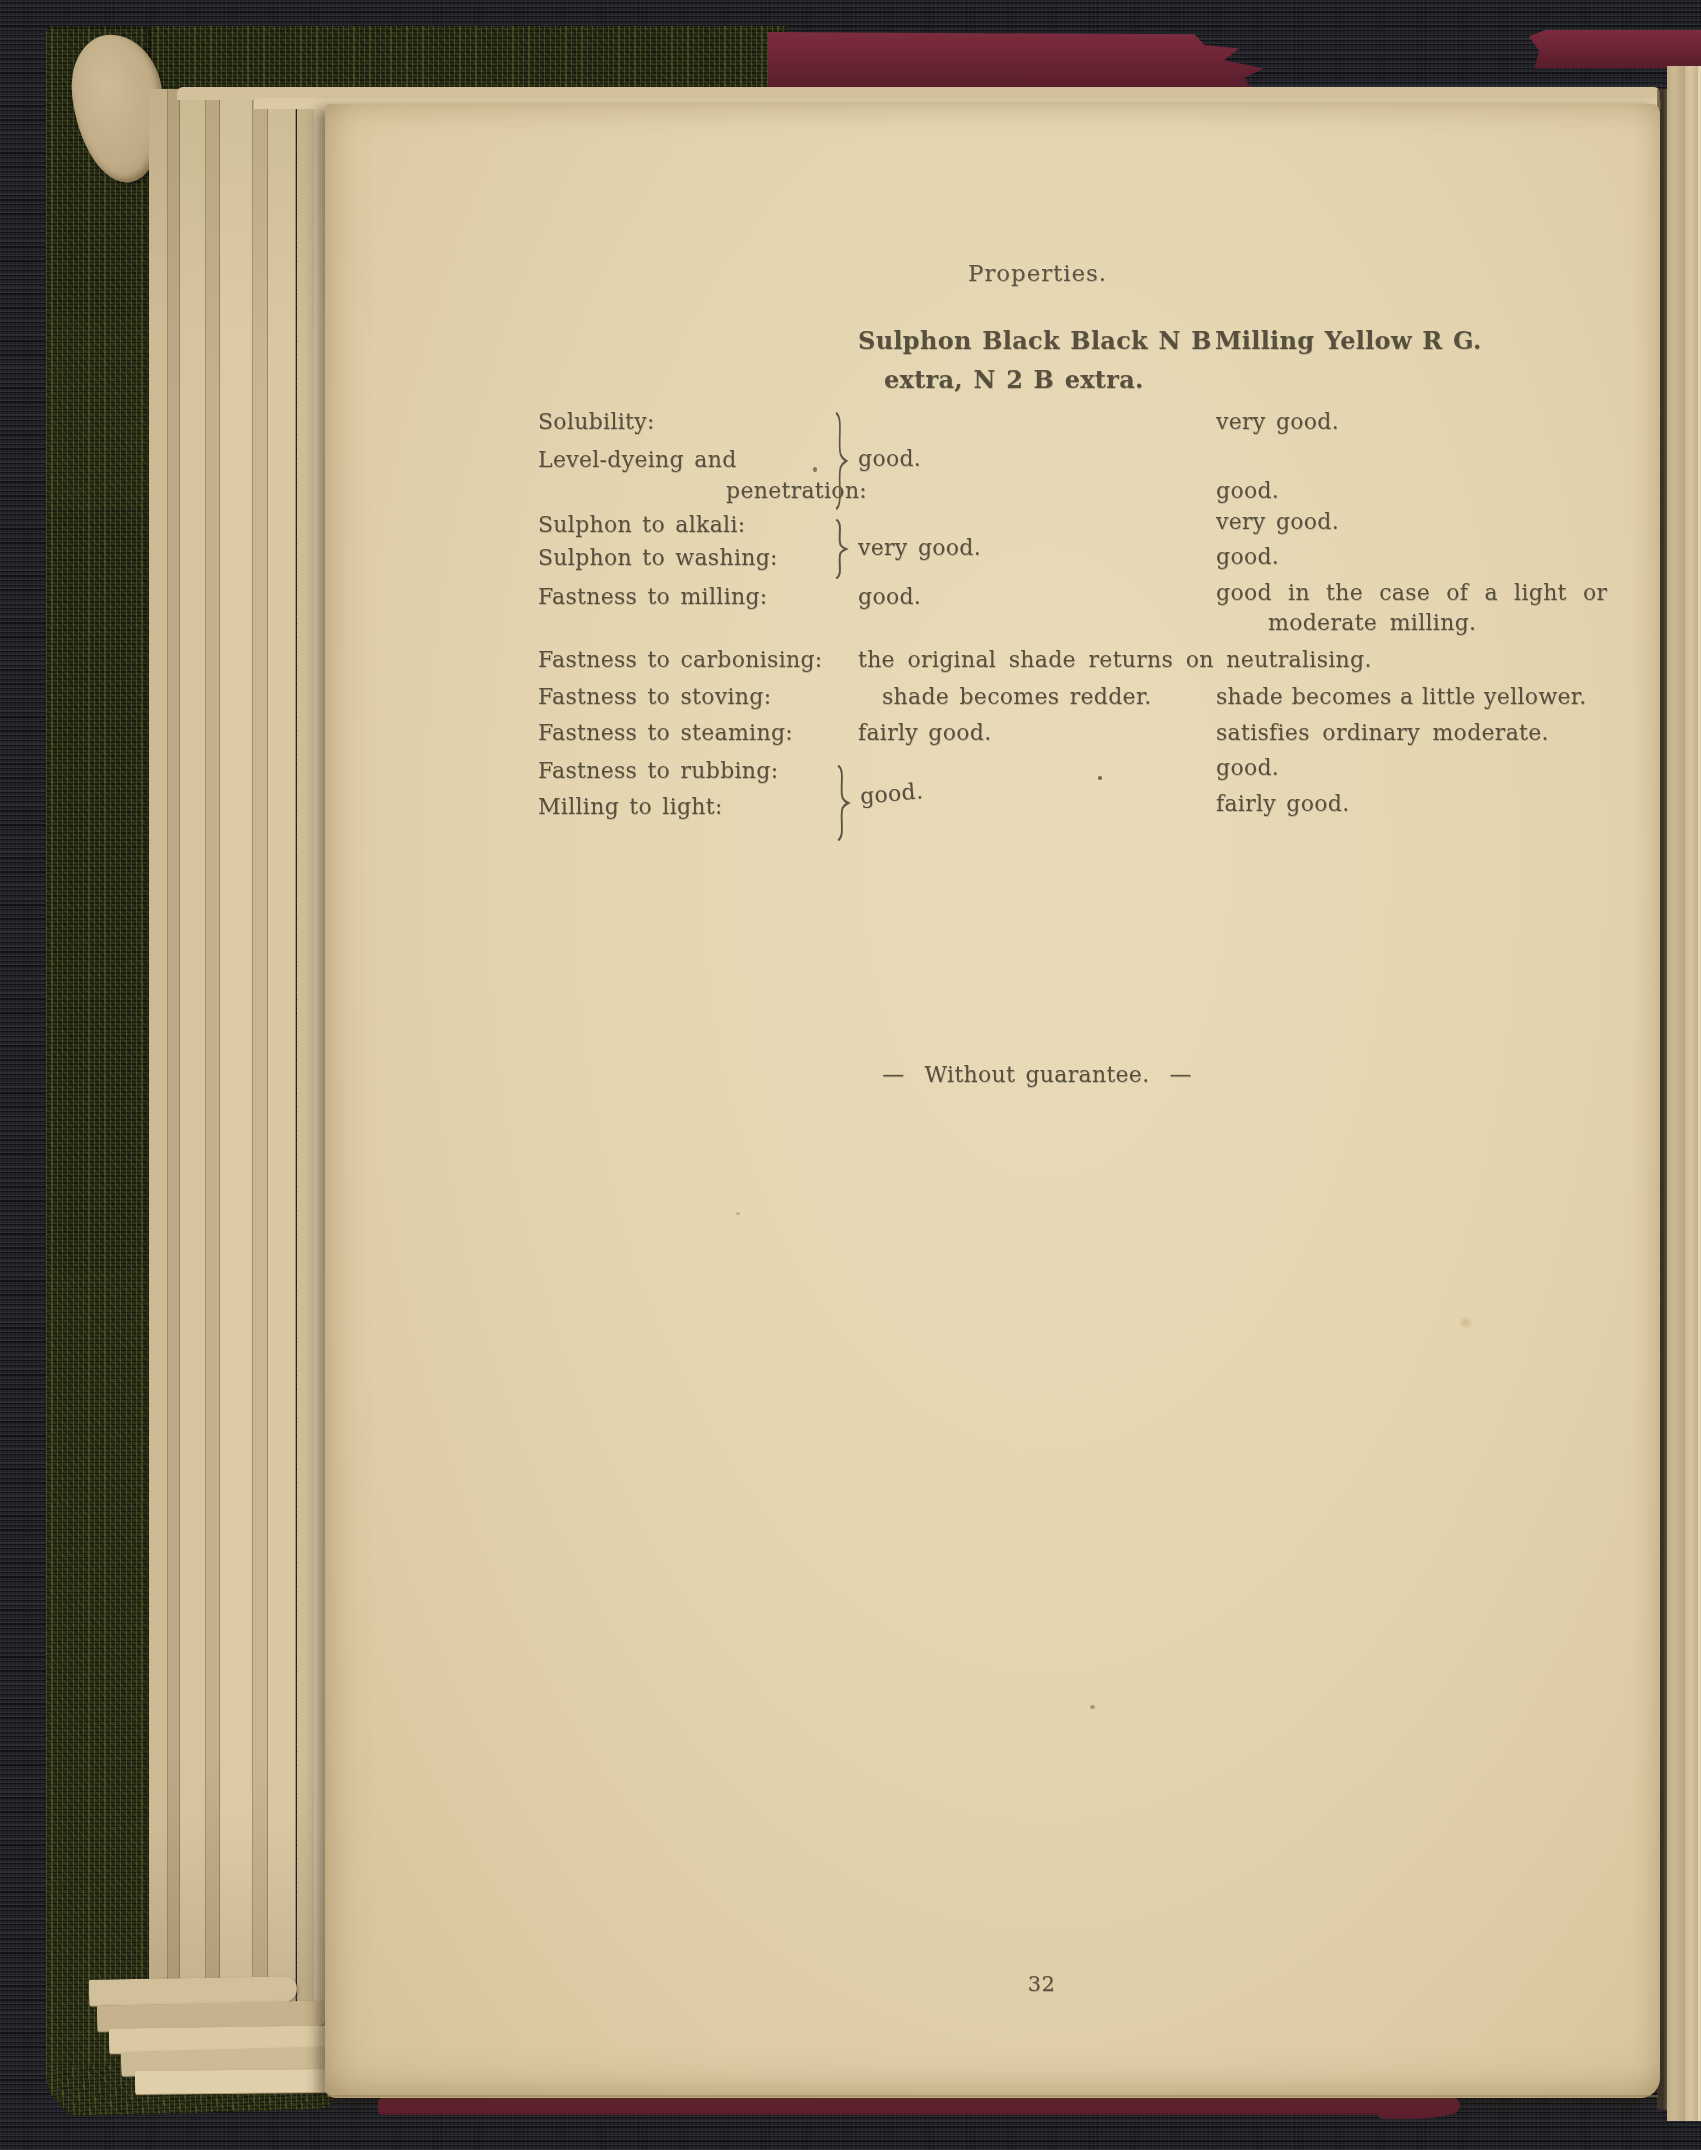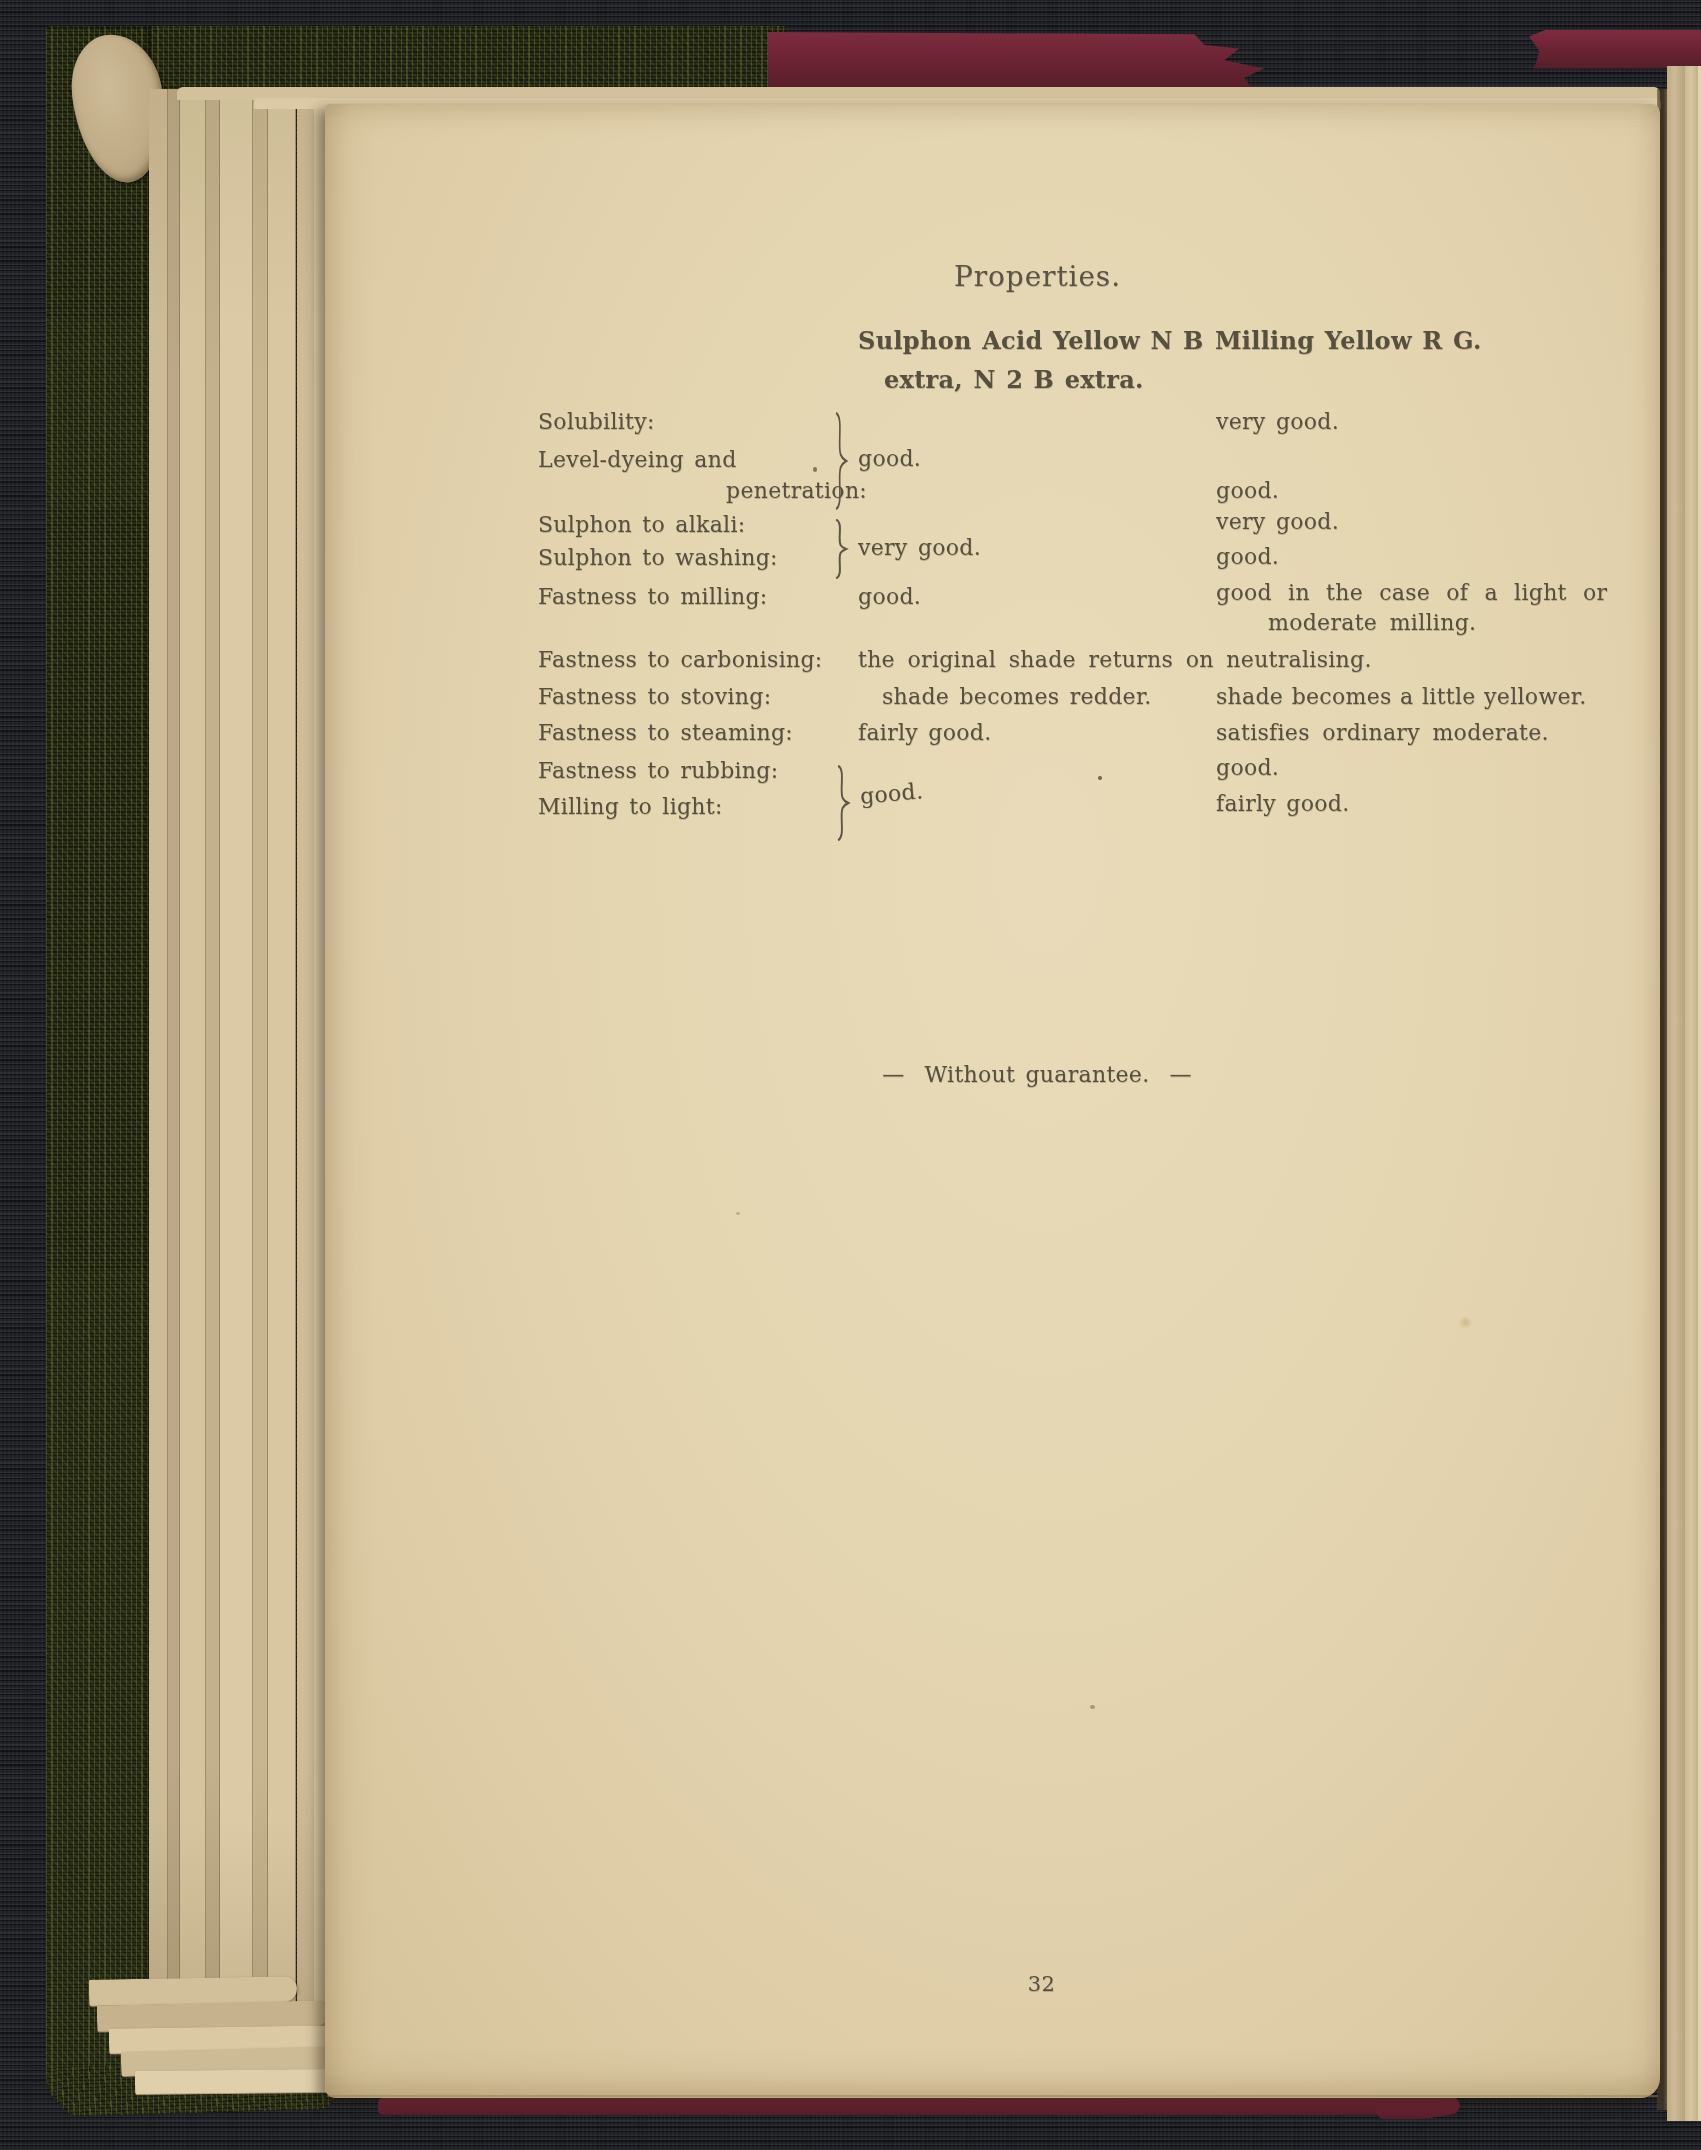--- a/index.html
+++ b/index.html
@@ -98,21 +98,21 @@
   #page::after { content:""; position:absolute; left:2.4px; right:2.4px; bottom:1.2px; height:1.8px;
     background:rgba(150,125,85,.5); border-radius:1.2px; }
 
   
   .txt {
     position:absolute; white-space:nowrap; color:#57503f;
     font-size:22px; word-spacing:3px; letter-spacing:0.3px;
     text-shadow:0.4px 0.5px 0.5px rgba(80,70,50,.28);
   }
   .bold  { font-weight:bold; font-size:24px; word-spacing:1.8px; }
-  .title { font-size:28px; letter-spacing:0.9px; color:#5b5444; }
+  .title { font-size:23px; letter-spacing:0.9px; color:#5b5444; }
   .wide  { word-spacing:8.9px; }
   .mid   { word-spacing:5.3px; }
   .brace { position:absolute; }
 
   #footer-note { display:flex; gap:20px; align-items:baseline; }
 
   
   .speck { position:absolute; border-radius:50%; }
   #sp1 { left:813px; top:467px;  width:4.1px;  height:4.7px;  background:rgba(96,84,60,.75); }
   #sp2 { left:1098px; top:776px; width:3.5px;  height:3.5px;  background:rgba(86,76,56,.8); }
@@ -156,21 +156,21 @@
 
   <div class="abs" id="gutter"></div>
   <div class="abs" id="rst1"></div>
   <div class="abs" id="rst2"></div>
   <div class="abs" id="rst3"></div>
 
   <div class="abs" id="page"></div>
 
   <div class="txt title" style="left:860px; top:260px; width:355px; text-align:center;">Properties.</div>
 
-  <div class="txt bold" style="left:858px; top:326px;">Sulphon Acid Yellow N B</div>
+  <div class="txt bold" style="left:858px; top:326px;">Sulphon Black Black N B</div>
   <div class="txt bold" style="left:884px; top:365px;">extra, N 2 B extra.</div>
   <div class="txt bold" style="left:1215px; top:326px;">Milling Yellow R G.</div>
 
   <div class="txt" style="left:538px; top:409px;">Solubility:</div>
   <div class="txt" style="left:538px; top:447px;">Level-dyeing and</div>
   <div class="txt" style="left:726px; top:478px;">penetration:</div>
   <div class="txt" style="left:538px; top:512px;">Sulphon to alkali:</div>
   <div class="txt" style="left:538px; top:545px;">Sulphon to washing:</div>
   <div class="txt" style="left:538px; top:584px;">Fastness to milling:</div>
   <div class="txt" style="left:538px; top:647px;">Fastness to carbonising:</div>

